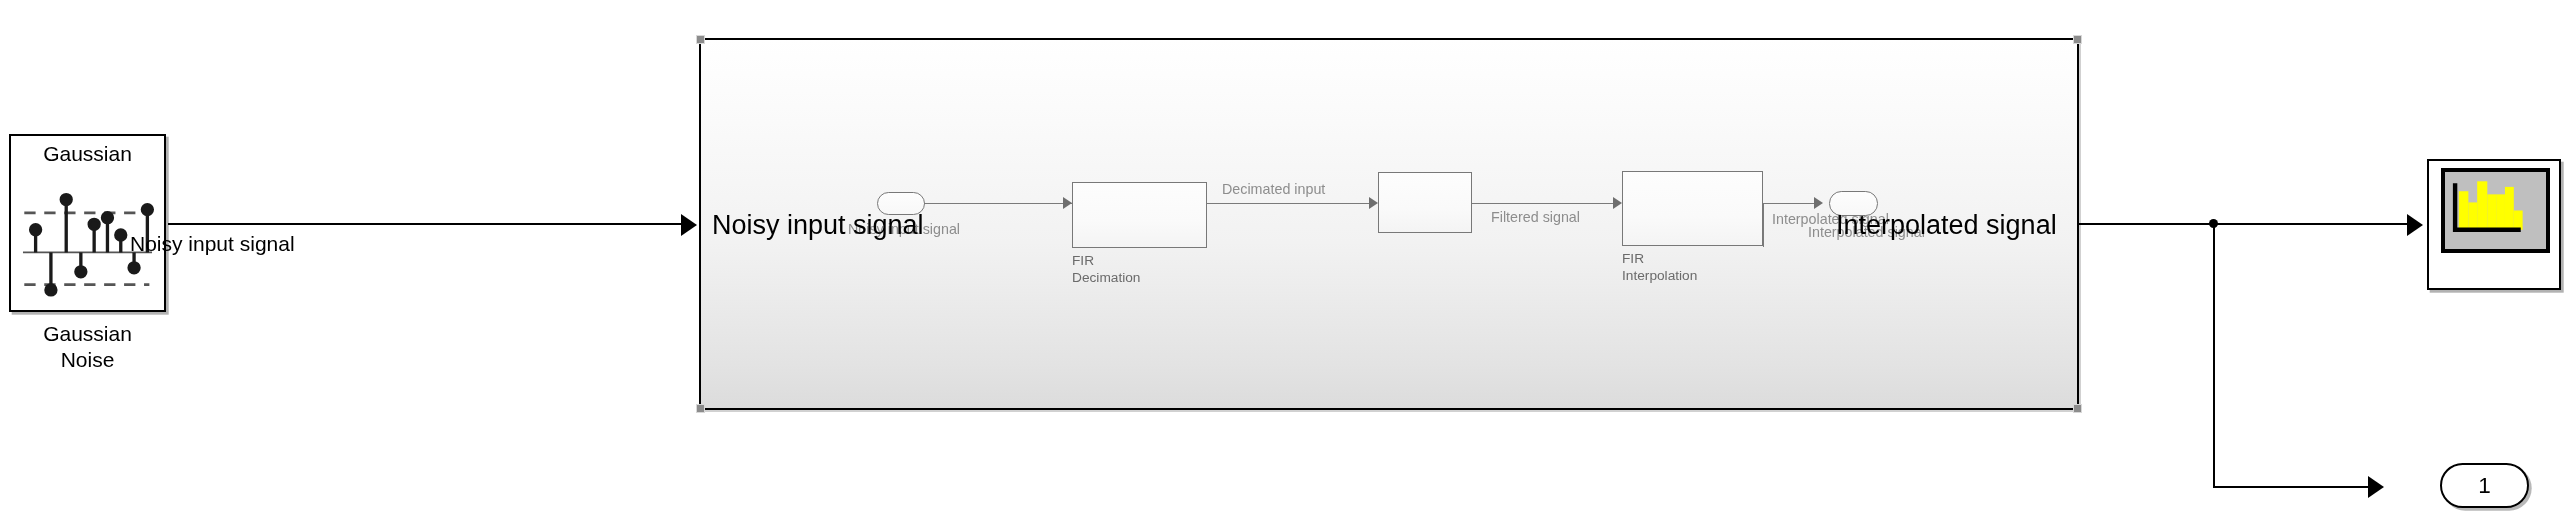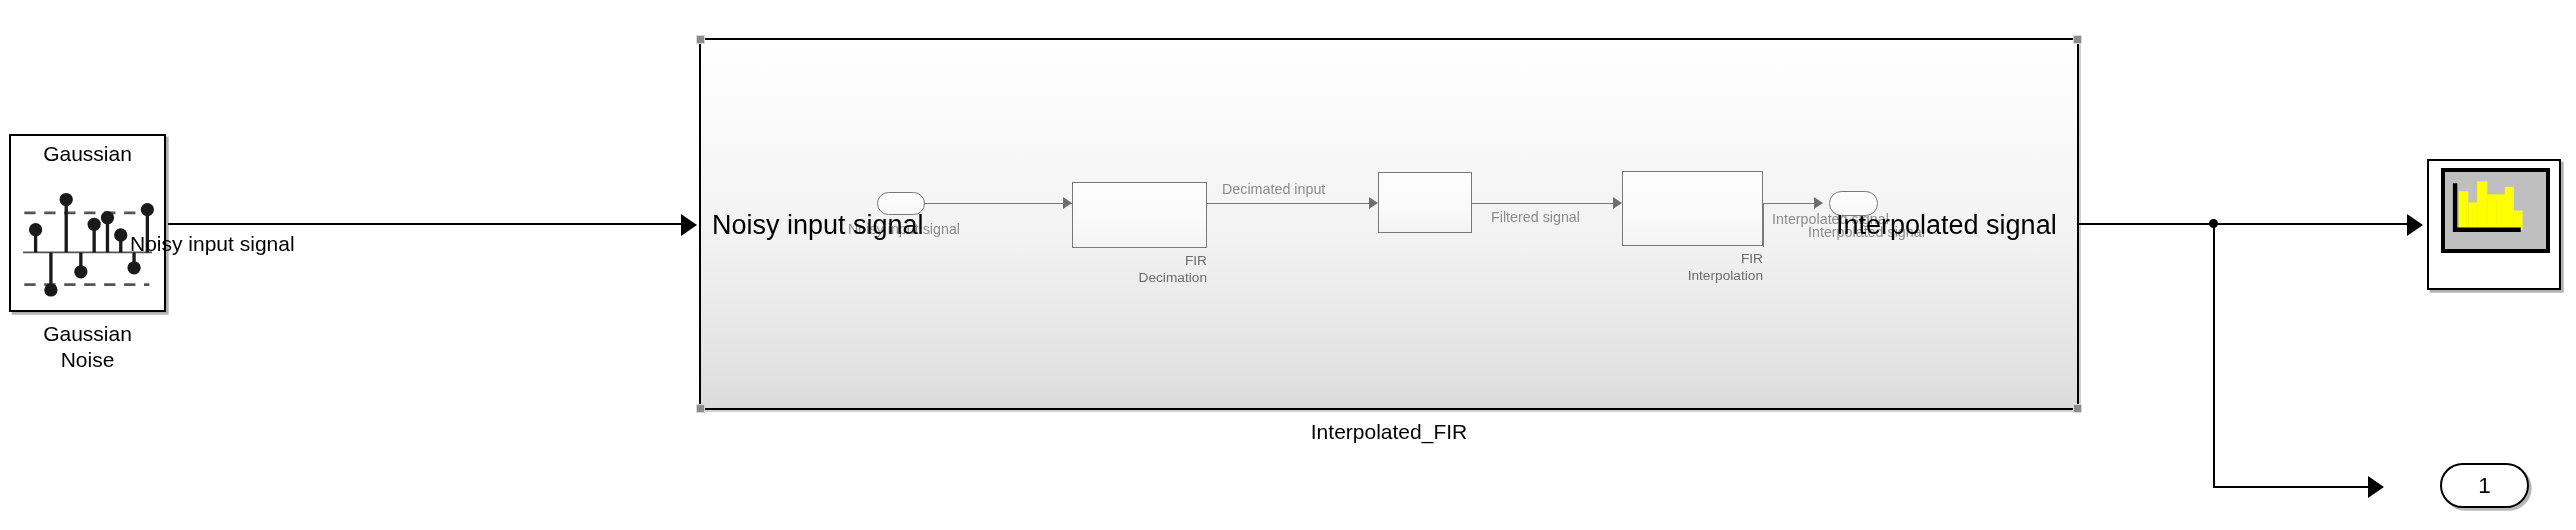--- a/index.html
+++ b/index.html
@@ -105,21 +105,21 @@
 
   
   .inner-block {
     position: absolute;
     border: 1.4px solid #787878;
     box-sizing: border-box;
     background: linear-gradient(to bottom, #fdfdfd 0%, #fafafa 60%, #f4f4f4 100%);
   }
   .inner-caption {
     position: absolute;
-    text-align: right;
+    text-align: left;
     font-size: 13.7px;
     line-height: 1.25;
     color: #6b6b6b;
     white-space: pre-line;
   }
   .inner-port {
     position: absolute;
     border: 1.4px solid #787878;
     border-radius: 12.3px;
     box-sizing: border-box;
@@ -253,21 +253,20 @@
 
     <div class="handle" style="left:-4.8px; top:-4.8px;"></div>
     <div class="handle" style="right:-4.8px; top:-4.8px;"></div>
     <div class="handle" style="left:-4.8px; bottom:-4.8px;"></div>
     <div class="handle" style="right:-4.8px; bottom:-4.8px;"></div>
   </div>
 
   <div class="port-label-big" style="left:712px; top:210px;">Noisy input signal</div>
   <div class="port-label-big" style="left:1836px; top:210px;">Interpolated signal</div>
 
-  <div class="subsystem-caption" style="left:699px; top:420px; width:1380px;">Interpolated_FIR</div>
 
   <div class="wire h" style="left:2077px; top:223px; width:330px;"></div>
   <div class="junction" style="left:2209px; top:219px;"></div>
   <div class="wire v" style="left:2213px; top:223px; height:264px;"></div>
   <div class="wire h" style="left:2213px; top:486px; width:157px;"></div>
   <div class="arrow" style="left:2407px; top:214px;"></div>
   <div class="arrow" style="left:2368px; top:476px;"></div>
 
   <div class="scope-block" style="left:2427px; top:159px; width:134px; height:131px;">
     <div class="scope-screen" style="left:12.3px; top:6.8px; width:109px; height:85px;">

